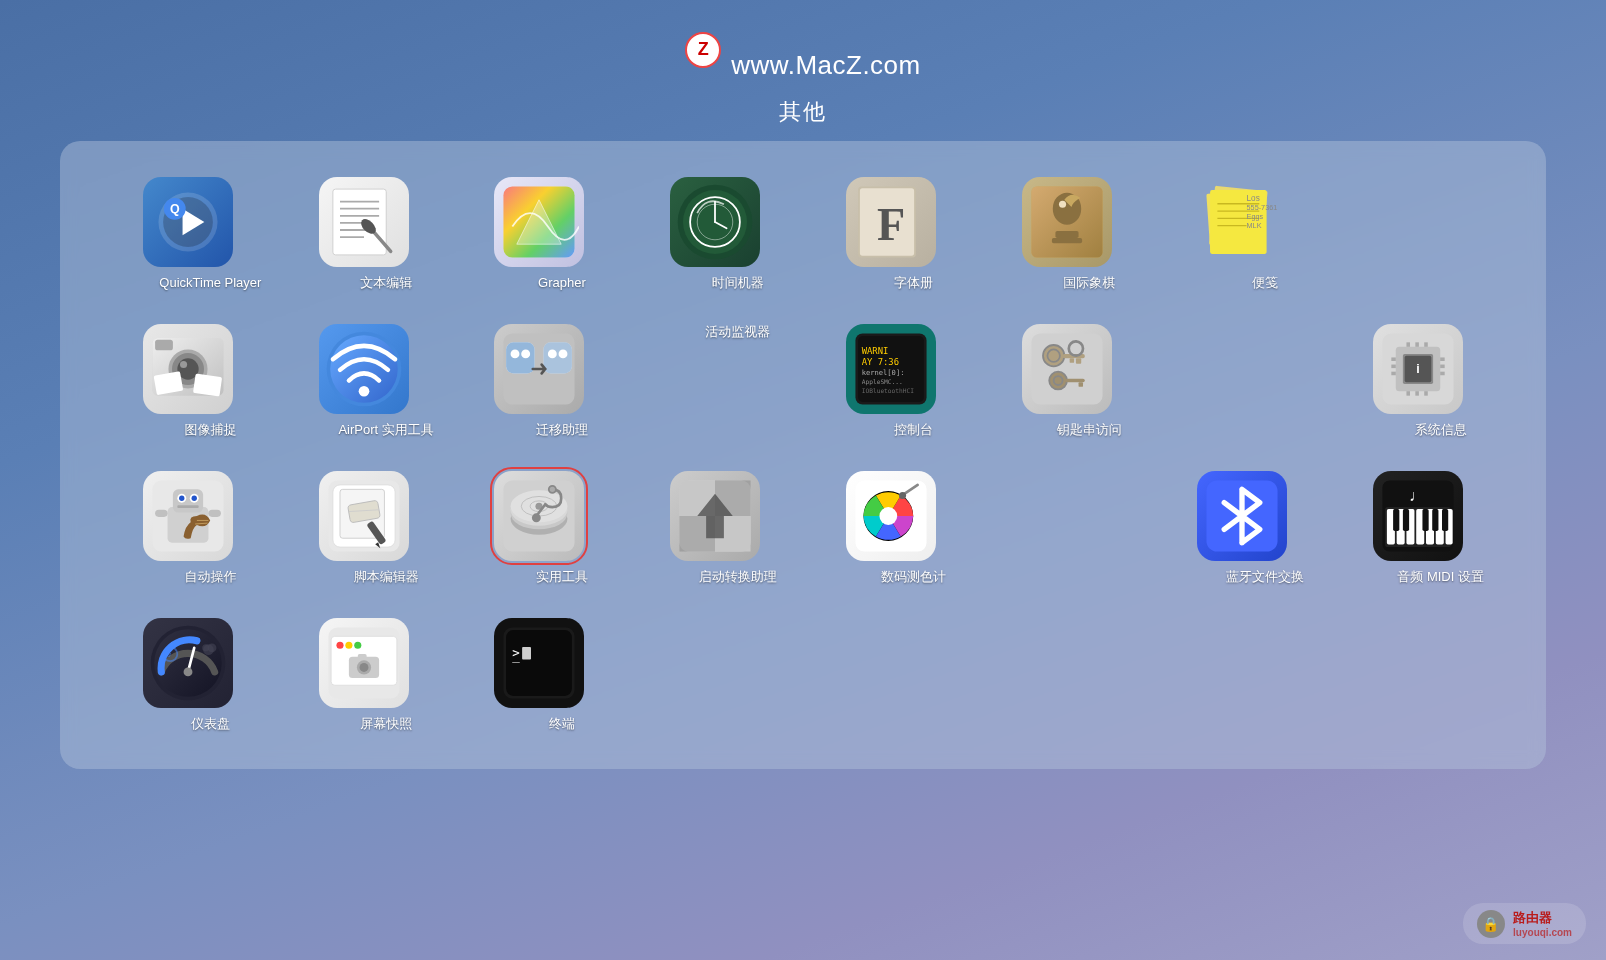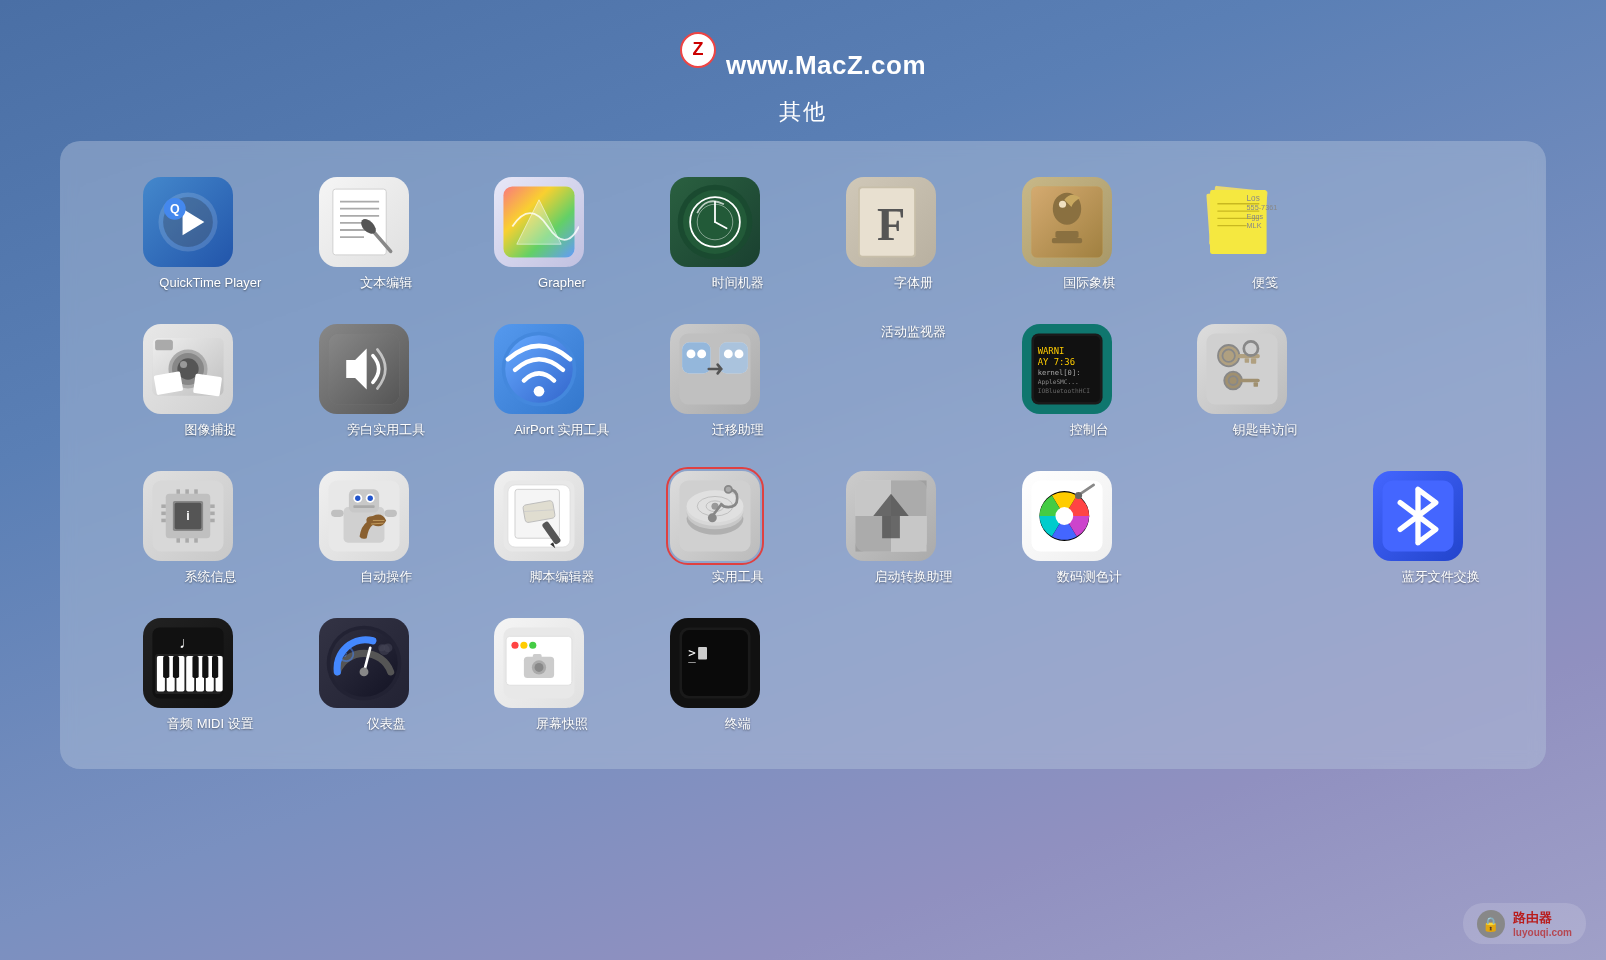--- a/index.html
+++ b/index.html
@@ -30,21 +30,21 @@
       justify-content: center;
       font-weight: bold;
       font-size: 18px;
       color: #c00;
       border: 2px solid #e44;
     }
 
     .top-url {
       font-size: 26px;
       color: #fff;
-      font-weight: 700;
+      font-weight: 400;
       letter-spacing: 0.5px;
       margin-top: 32px;
     }
 
     .section-title {
       text-align: center;
       font-size: 22px;
       color: #fff;
       margin: 6px 0 14px;
       letter-spacing: 2px;
@@ -395,39 +395,20 @@
 
           <rect x="8" y="50" width="30" height="22" rx="2" fill="white" transform="rotate(-10 23 61)"></rect>
           <rect x="52" y="52" width="30" height="22" rx="2" fill="white" transform="rotate(8 67 63)"></rect>
 
           <rect x="8" y="12" width="20" height="12" rx="3" fill="#aaa"></rect>
         </svg>
       </div>
       <span class="app-label">图像捕捉</span>
     </div>
 
-    <div class="app-item">
-      <div class="app-icon icon-voiceover">
-        <svg viewBox="0 0 90 90" width="80" height="80">
-          <rect x="5" y="5" width="80" height="80" rx="12" fill="#777"></rect>
-          <rect x="5" y="5" width="80" height="80" rx="12" fill="url(#vograd)"></rect>
-          <defs>
-            <linearGradient id="vograd" x1="0%" y1="0%" x2="100%" y2="100%">
-              <stop offset="0%" style="stop-color:#888"></stop>
-              <stop offset="100%" style="stop-color:#555"></stop>
-            </linearGradient>
-          </defs>
-
-          <path d="M25 35 L35 35 L48 22 L48 68 L35 55 L25 55 Z" fill="white"></path>
-          <path d="M55 30 Q68 45 55 60" fill="none" stroke="white" stroke-width="4" stroke-linecap="round"></path>
-          <path d="M60 23 Q78 45 60 67" fill="none" stroke="white" stroke-width="3" stroke-linecap="round" opacity="0.6"></path>
-        </svg>
-      </div>
-      <span class="app-label">旁白实用工具</span>
-    </div>
 
     <div class="app-item">
       <div class="app-icon icon-airport">
         <svg viewBox="0 0 90 90" width="80" height="80">
           <circle cx="45" cy="45" r="42" fill="#4488dd"></circle>
           <circle cx="45" cy="45" r="38" fill="url(#apgrad)"></circle>
           <defs>
             <linearGradient id="apgrad" x1="0%" y1="0%" x2="100%" y2="100%">
               <stop offset="0%" style="stop-color:#66aaff"></stop>
               <stop offset="100%" style="stop-color:#3366cc"></stop>

